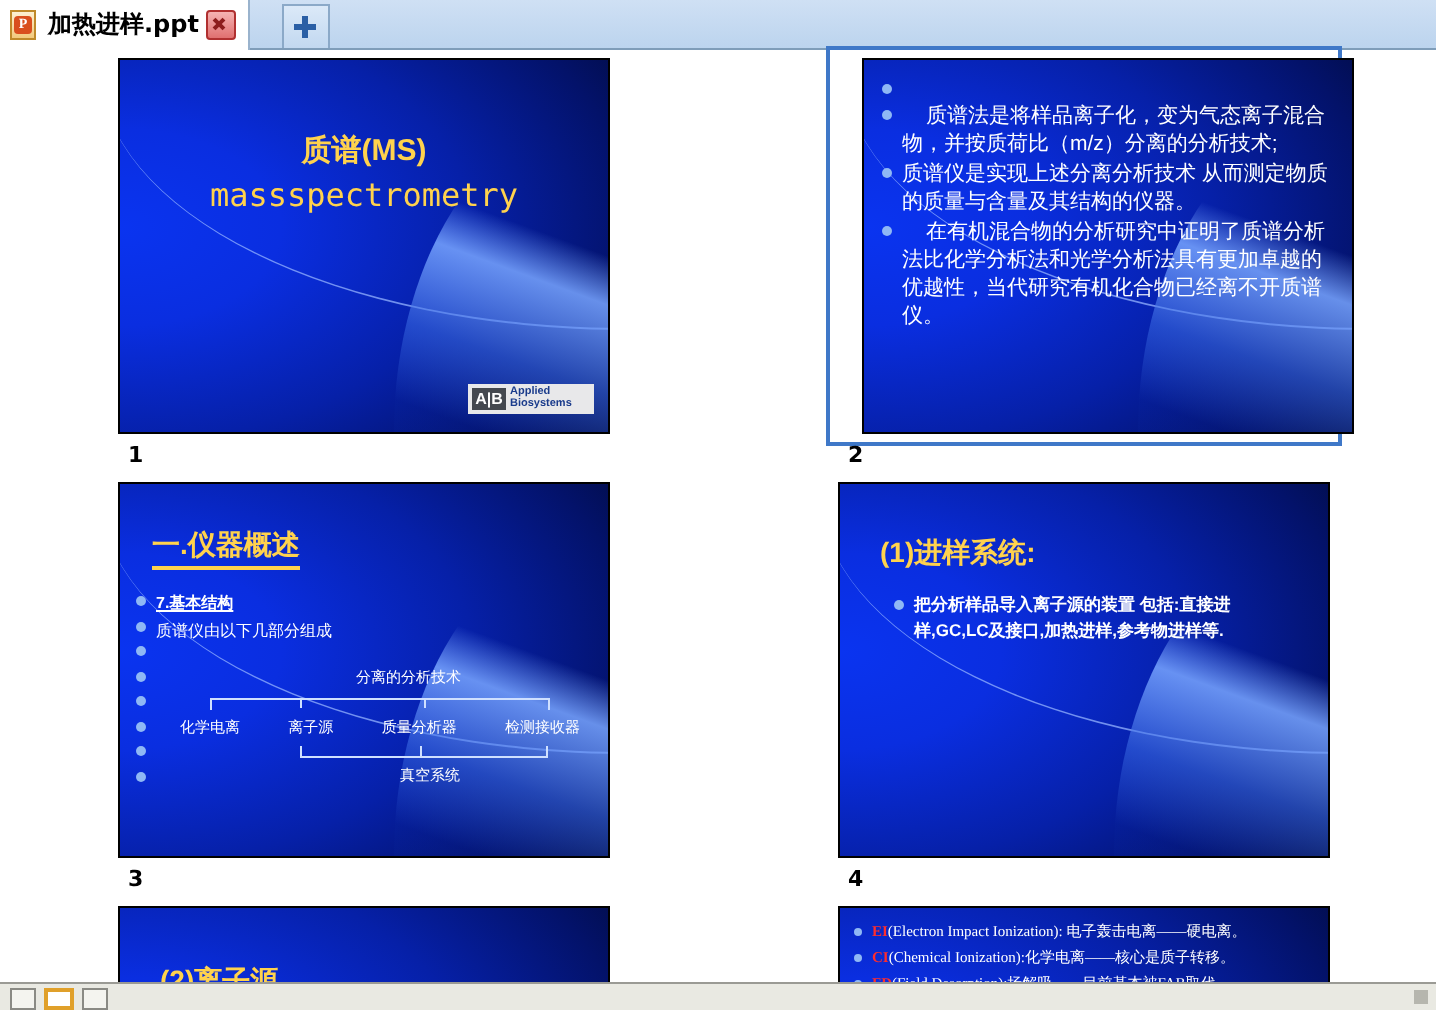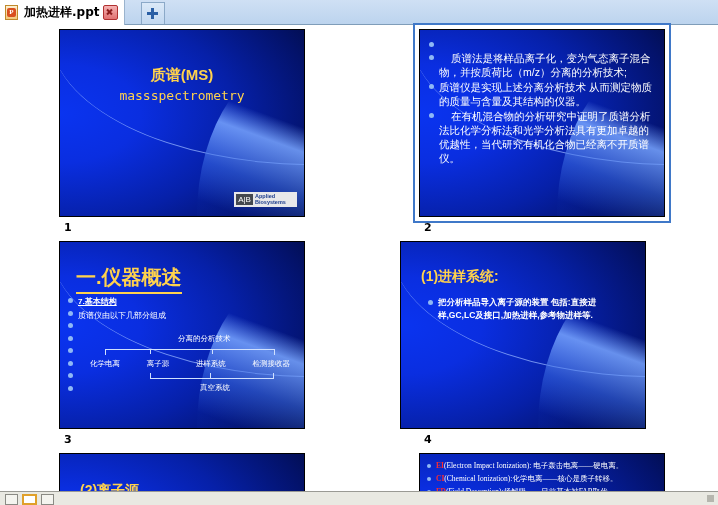--- a/index.html
+++ b/index.html
@@ -36,21 +36,21 @@
   .newtab .plus{position:absolute;left:50%;top:50%;width:11px;height:3px;
       margin:-2px 0 0 -6px;background:#2a5fa5;}
   .newtab .plus:after{content:"";position:absolute;left:4px;top:-4px;width:3px;height:11px;background:#2a5fa5;}
 
   
   .slides{position:absolute;left:0;top:25px;width:718px;height:466px;background:#fff;}
   .slide-cell{position:absolute;}
   .slide{position:relative;width:100%;height:100%;box-sizing:border-box;
       border:1px solid #000;overflow:hidden;
       background:radial-gradient(ellipse 150% 120% at 0% 45%, #0a34f0 0%, #0a2ee0 22%, #0620a8 48%, #03126a 70%, #01082f 88%, #000314 100%);}
-  .slide.selected{outline:none;}
+  .slide.selected{outline:none;margin-left:12px;}
   .sel-ring{position:absolute;left:-6px;top:-6px;right:-6px;bottom:-6px;
       border:2px solid #3f78c8;box-sizing:border-box;}
   .sel-ring2{position:absolute;left:-3px;top:-3px;right:-3px;bottom:-3px;
       border:2px solid #ffffff;box-sizing:border-box;}
 
   
   .swoosh-line{position:absolute;left:-4%;top:2%;width:108%;height:70%;
       border-left:0;border-bottom:1px solid rgba(150,180,255,.75);
       border-radius:0 0 0 100%;pointer-events:none;}
   .swoosh-fill{position:absolute;right:-2%;top:12%;width:46%;height:88%;
@@ -66,21 +66,21 @@
   .bullets{position:absolute;color:#ffffff;}
   .bul{position:relative;padding-left:11px;margin-bottom:1px;}
   .bul:before{content:"";position:absolute;left:1px;top:4px;width:5px;height:5px;
       border-radius:50%;background:#8fb8f5;}
   .bul.nb:before{display:none;}
   .txt-ind{text-indent:12px;}
 
   .ab-logo{position:absolute;right:7px;bottom:9px;width:63px;height:15px;
       background:#e8e8ea;display:flex;align-items:center;gap:2px;padding:0 2px;box-sizing:border-box;}
   .ab-mark{width:17px;height:11px;background:#44484f;color:#fff;font-size:8px;
-      line-height:11px;text-align:center;font-weight:normal;font-family:"Liberation Sans",sans-serif;}
+      line-height:11px;text-align:center;font-weight:bold;font-family:"Liberation Sans",sans-serif;}
   .ab-txt{font-size:5.5px;line-height:5.5px;color:#1b3c8c;font-weight:bold;}
 
   
   .diagram{position:absolute;color:#ffffff;font-size:7.5px;}
   .dg-top{position:absolute;white-space:nowrap;}
   .dg-row{position:absolute;display:flex;white-space:nowrap;}
   .dg-row span{display:inline-block;text-align:center;}
   .brk{position:absolute;border:1px solid #cfe0ff;border-bottom:none;height:5px;}
   .brk2{position:absolute;border:1px solid #cfe0ff;border-top:none;height:5px;}
   .tick{position:absolute;width:1px;background:#cfe0ff;}
@@ -123,21 +123,21 @@
     </div>
   </div>
 
   <div class="slides">
 
     <div class="slide-cell" style="left:59px;top:4px;width:246px;height:188px;">
       <div class="slide">
         <span class="swoosh-line"></span>
         <span class="swoosh-fill"></span>
         <div class="s-title" style="left:0;right:0;top:36px;text-align:center;font-size:15px;">质谱(MS)</div>
-        <div class="s-sub" style="left:0;right:0;top:58px;text-align:center;font-size:13px;">massspectrometry</div>
+        <div class="s-sub" style="left:0;right:0;top:58px;text-align:center;font-size:16px;">massspectrometry</div>
         <div class="ab-logo">
           <span class="ab-mark">A|B</span>
           <span>
             <span class="ab-txt" style="display:block">Applied</span>
             <span class="ab-txt" style="display:block">Biosystems</span>
           </span>
         </div>
       </div>
     </div>
     <div class="num" style="left:64px;top:196px;">1</div>
@@ -155,21 +155,21 @@
           <div class="bul txt-ind">在有机混合物的分析研究中证明了质谱分析法比化学分析法和光学分析法具有更加卓越的优越性，当代研究有机化合物已经离不开质谱仪。</div>
         </div>
       </div>
     </div>
     <div class="num" style="left:424px;top:196px;">2</div>
 
     <div class="slide-cell" style="left:59px;top:216px;width:246px;height:188px;">
       <div class="slide">
         <span class="swoosh-line"></span>
         <span class="swoosh-fill"></span>
-        <div class="s-title" style="left:16px;top:22px;font-size:20px;border-bottom:2px solid #ffd24d;padding-bottom:1px;">一.仪器概述</div>
+        <div class="s-title" style="left:16px;top:22px;font-size:14px;border-bottom:2px solid #ffd24d;padding-bottom:1px;">一.仪器概述</div>
 
         <div class="sidebullets" style="top:56px;">
           <div class="sb"></div>
             <div class="sb"></div>
             <div class="sb"></div>
             <div class="sb"></div>
           <div class="sb"></div>
             <div class="sb"></div>
             <div class="sb"></div>
             <div class="sb"></div>
@@ -182,33 +182,33 @@
 
         <div class="diagram">
           <div class="dg-top" style="left:118px;top:92px;">分离的分析技术</div>
 
           <div class="brk" style="left:45px;top:107px;width:168px;"></div>
           <div class="tick" style="left:90px;top:107px;height:5px;"></div>
           <div class="tick" style="left:152px;top:107px;height:5px;"></div>
           <div class="dg-row" style="left:30px;top:117px;width:200px;justify-content:space-between;">
             <span>化学电离</span>
             <span>离子源</span>
-            <span>进样系统</span>
+            <span>质量分析器</span>
             <span>检测接收器</span>
           </div>
 
           <div class="brk2" style="left:90px;top:131px;width:122px;"></div>
           <div class="tick" style="left:150px;top:131px;height:5px;"></div>
           <div class="dg-bot" style="left:126px;top:141px;">真空系统</div>
         </div>
       </div>
     </div>
     <div class="num" style="left:64px;top:408px;">3</div>
 
-    <div class="slide-cell" style="left:400px;top:216px;width:246px;height:188px;">
+    <div class="slide-cell" style="left:419px;top:216px;width:246px;height:188px;">
       <div class="slide">
         <span class="swoosh-line"></span>
         <span class="swoosh-fill"></span>
         <div class="s-title" style="left:20px;top:26px;font-size:14px;">(1)进样系统:</div>
         <div class="bullets" style="left:26px;right:20px;top:54px;font-size:8.5px;line-height:13px;font-weight:bold;">
           <div class="bul">把分析样品导入离子源的装置 包括:直接进样,GC,LC及接口,加热进样,参考物进样等.</div>
         </div>
       </div>
     </div>
     <div class="num" style="left:424px;top:408px;">4</div>

